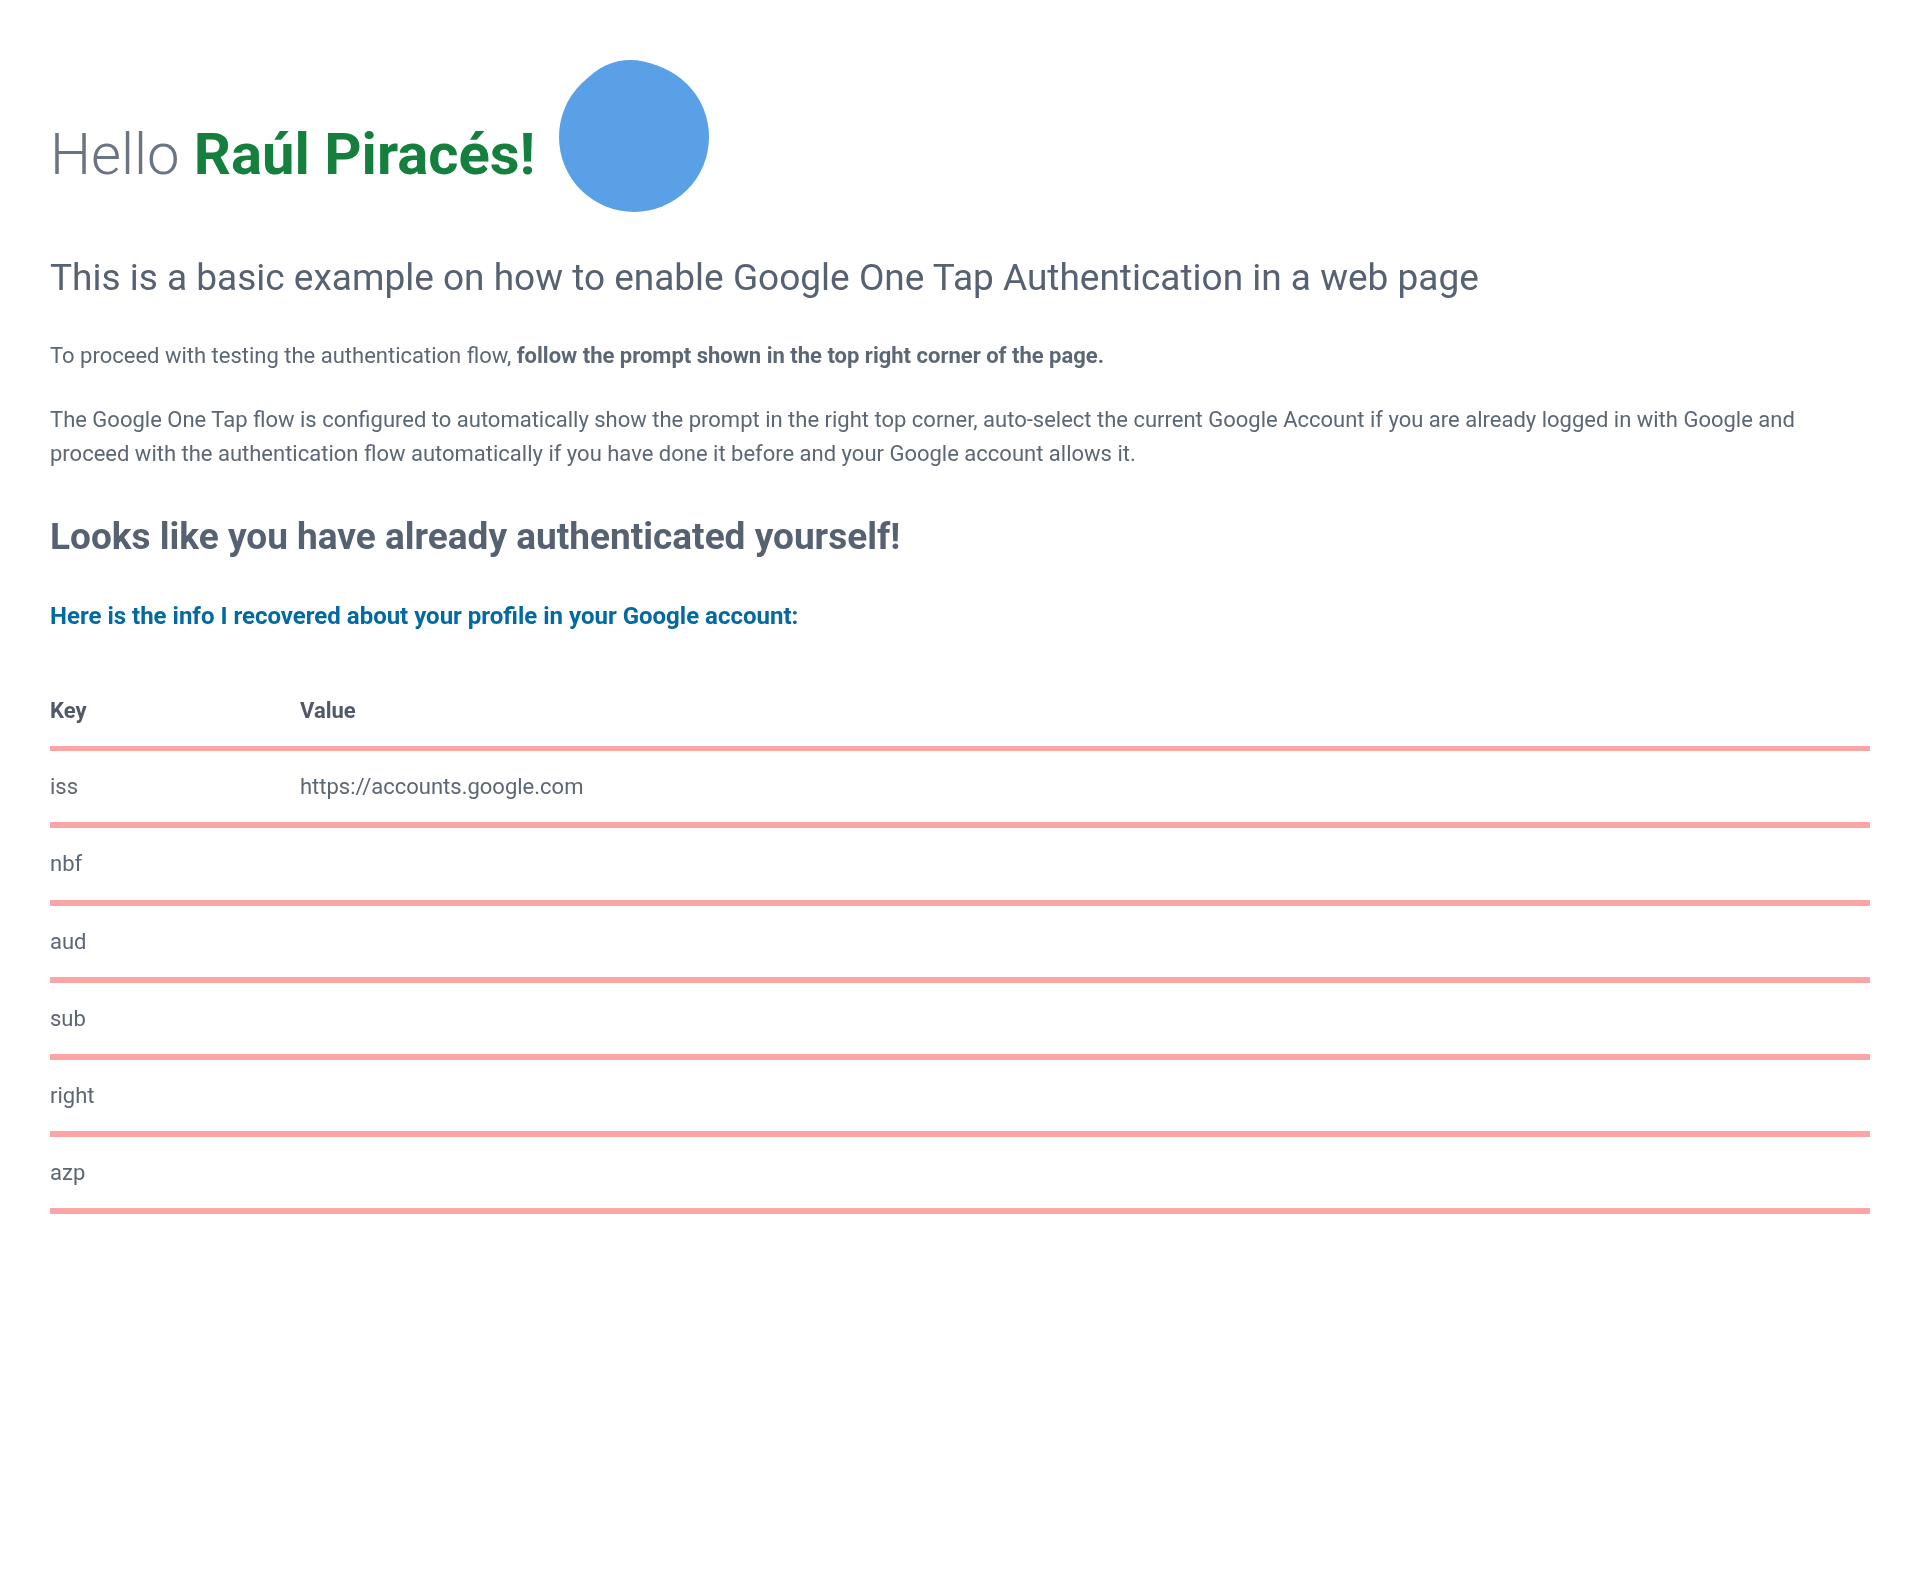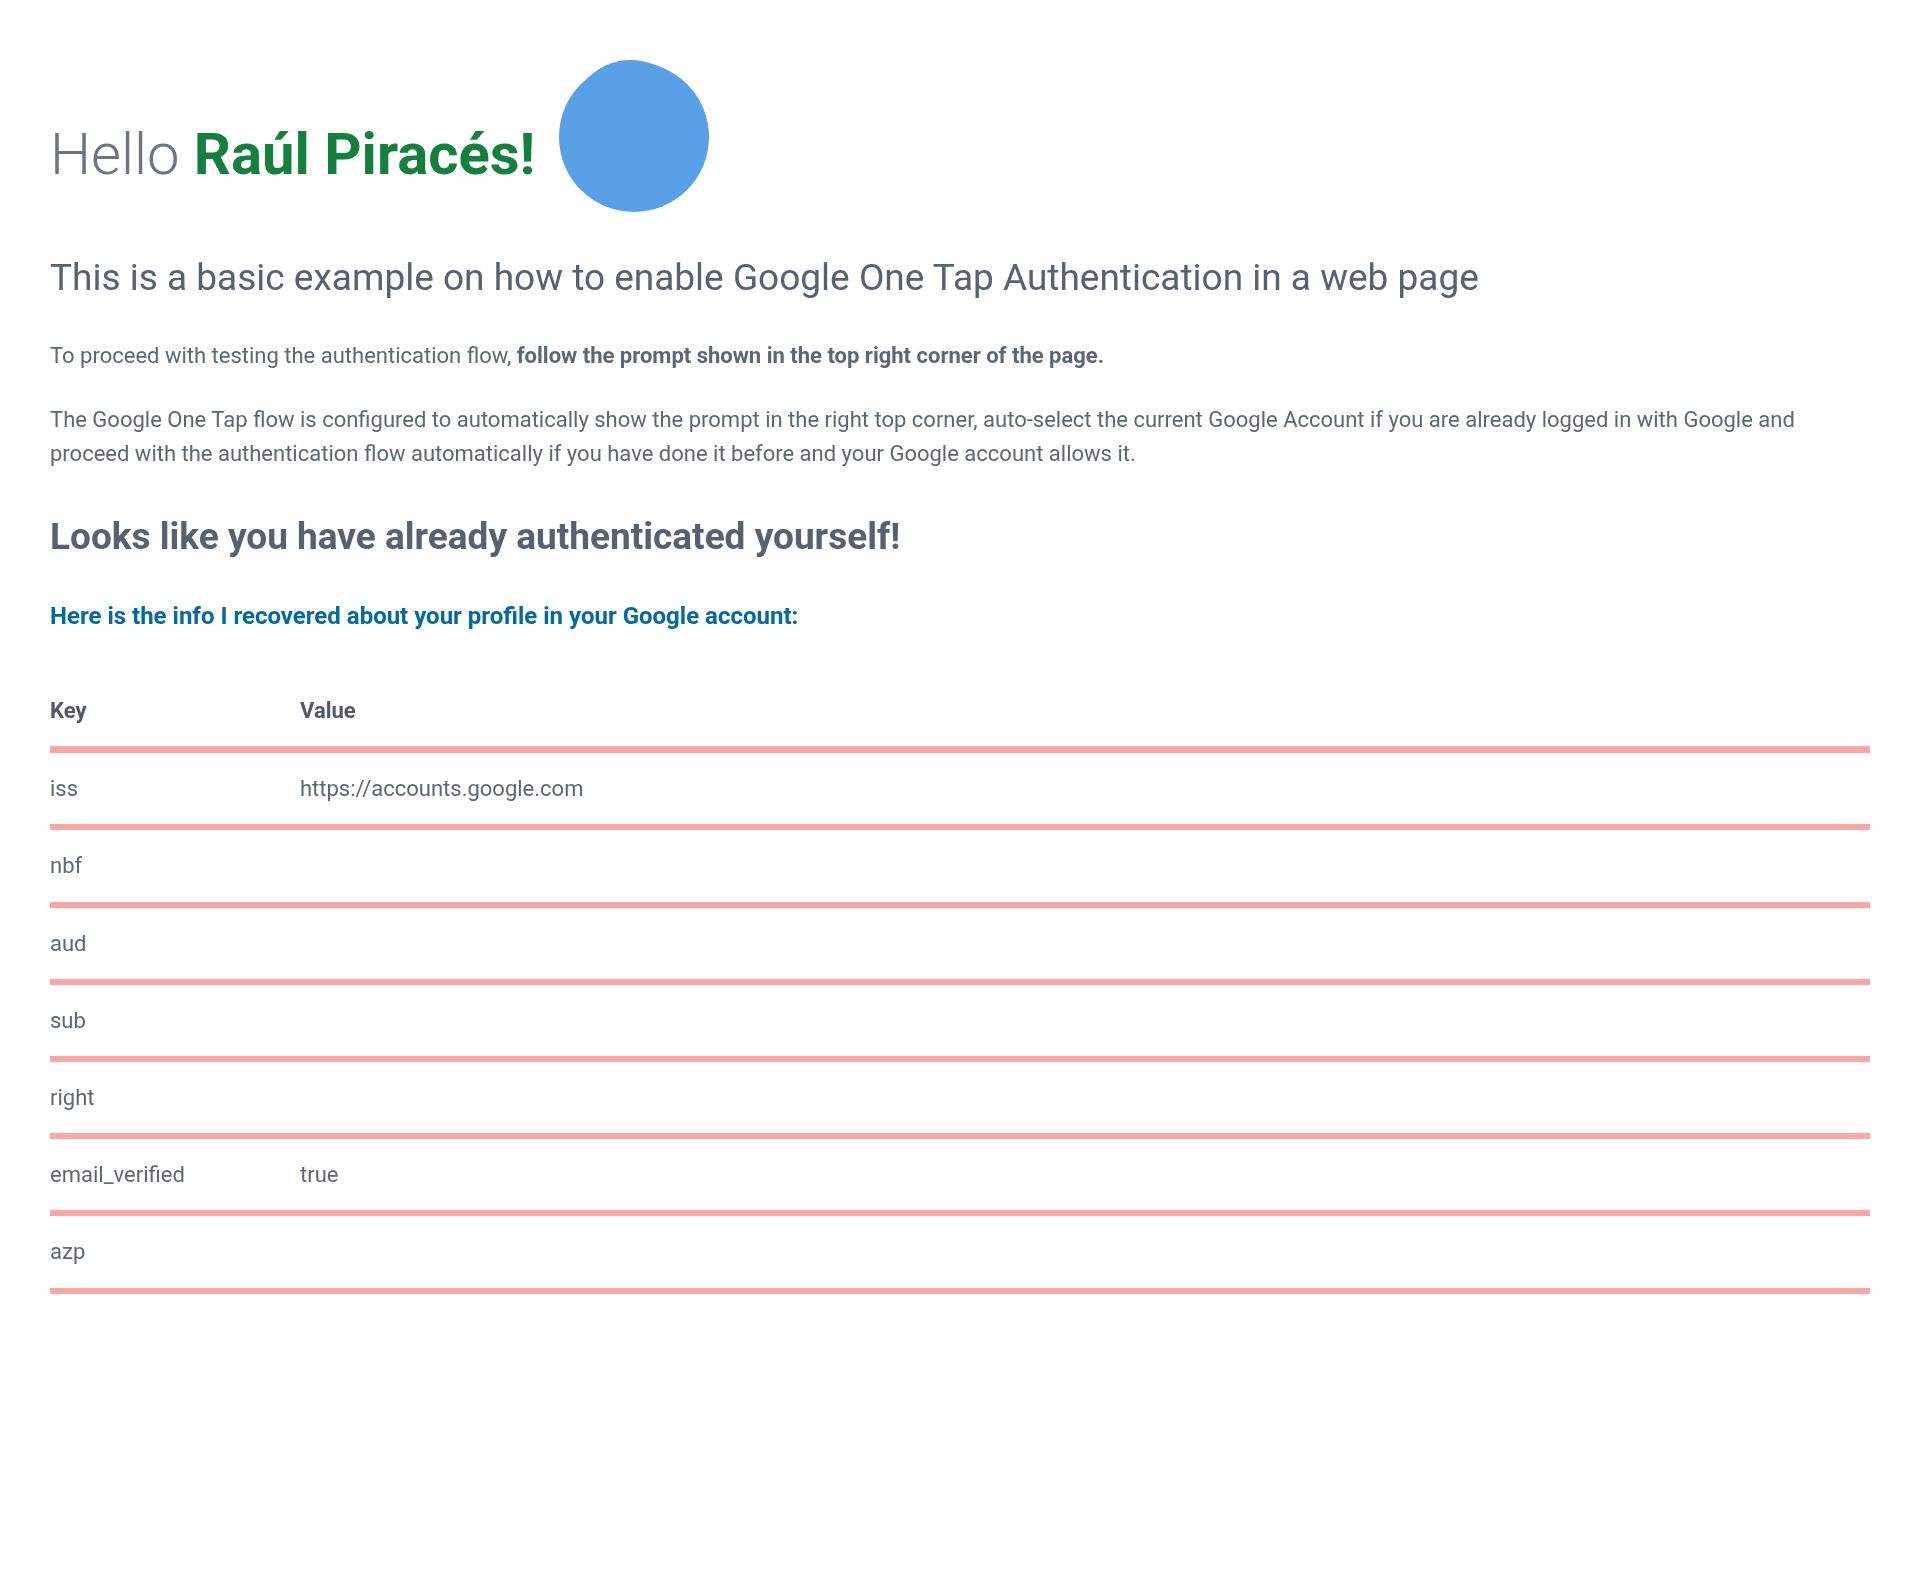--- a/index.html
+++ b/index.html
@@ -83,21 +83,21 @@
     table {
       width: 100%;
       border-collapse: collapse;
       font-size: 22px;
       color: #5c6776;
     }
     th {
       text-align: left;
       font-weight: 700;
       padding: 18px 8px 18px 0;
-      border-bottom: 7px solid #fca5a5;
+      border-bottom: 5px solid #fca5a5;
       color: #4f5967;
     }
     td {
       padding: 18px 8px 18px 0;
       border-bottom: 6px solid #fca5a5;
       vertical-align: top;
     }
     th.key-col, td.key-col {
       width: 250px;
     }
@@ -146,21 +146,17 @@
       </tr>
       <tr>
         <td class="key-col">sub</td>
         <td></td>
       </tr>
       <tr>
         <td class="key-col">right</td>
         <td></td>
       </tr>
       <tr>
-        <td class="key-col">email_verified</td>
-        <td>true</td>
-      </tr>
-      <tr>
         <td class="key-col">azp</td>
         <td></td>
       </tr>
     </tbody>
 </table>
 
 </body></html>

